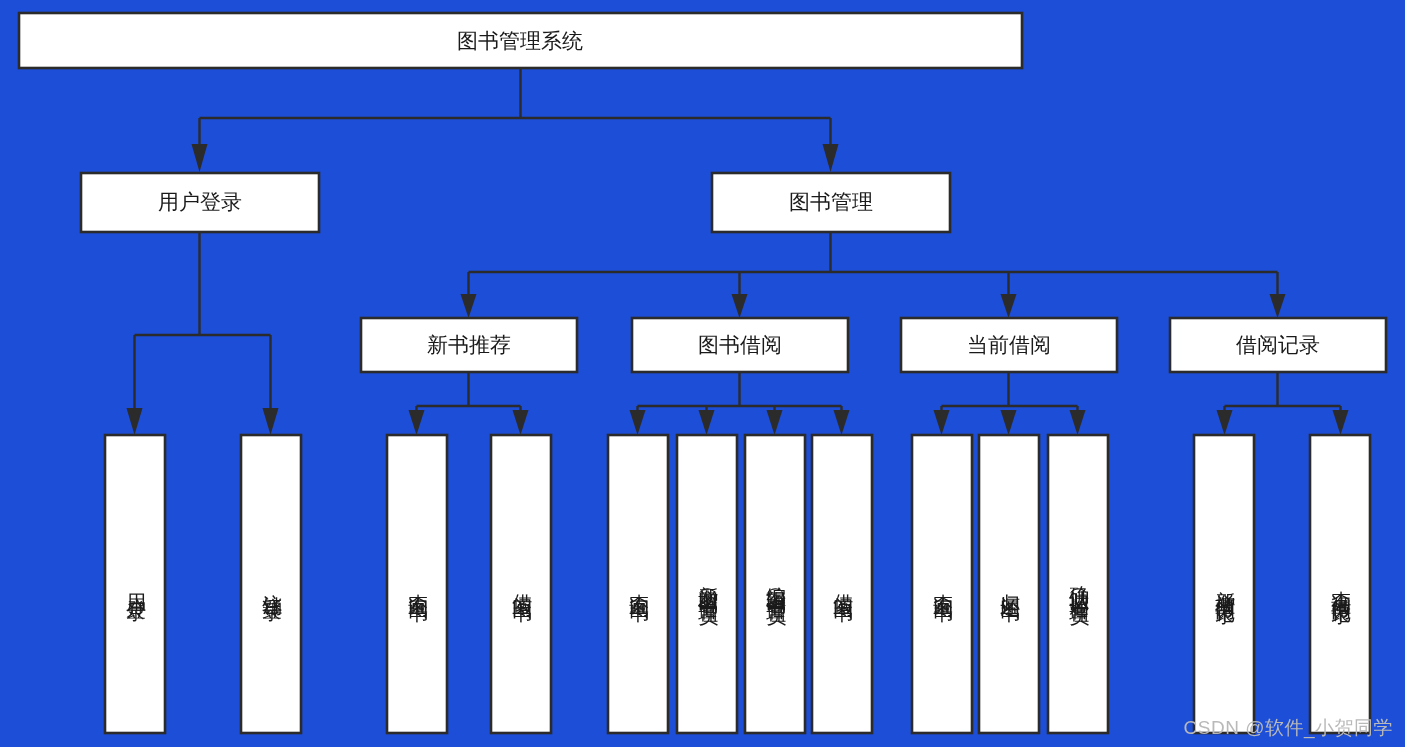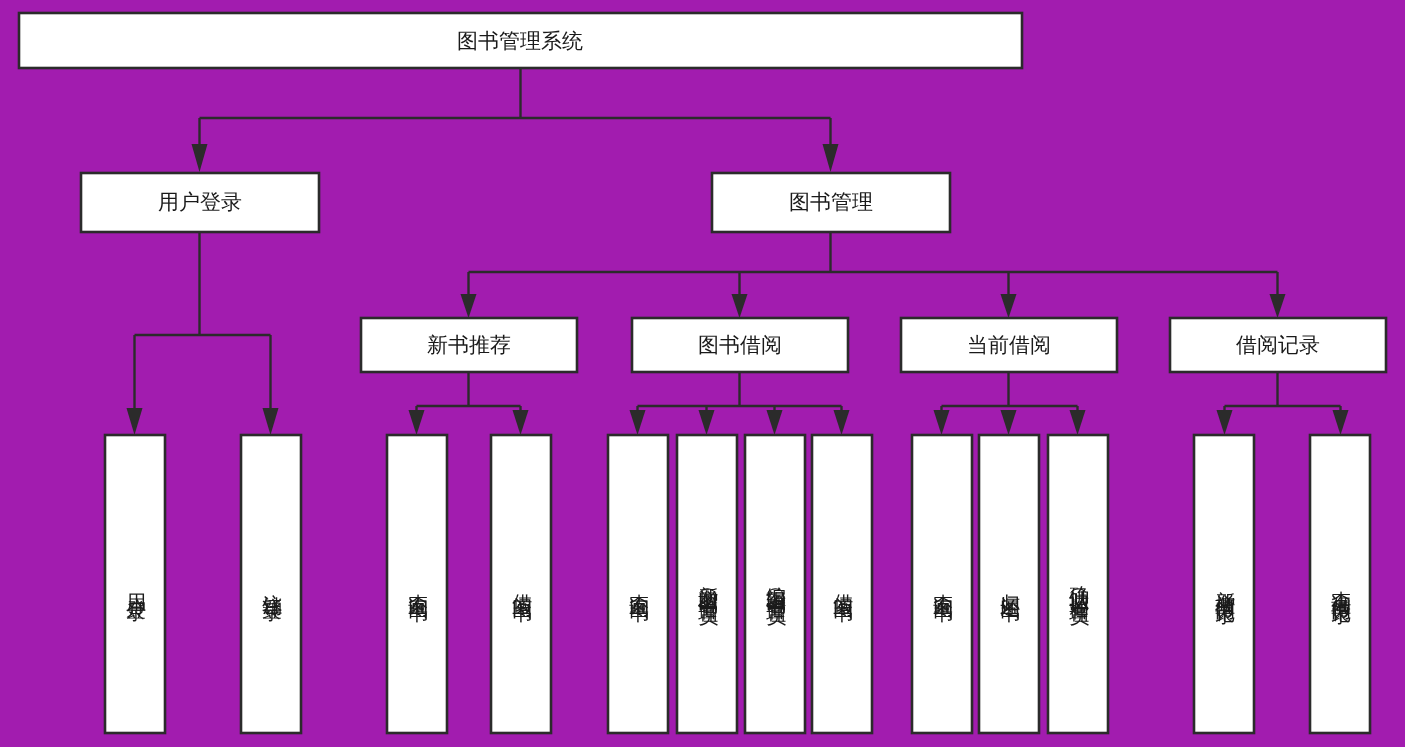--- a/index.html
+++ b/index.html
@@ -10,21 +10,21 @@
   body {
     width: 1405px;
     height: 747px;
     overflow: hidden;
     font-family: "Liberation Sans", "DejaVu Sans", sans-serif;
   }
   #diagram-root {
     position: relative;
     width: 1405px;
     height: 747px;
-    background: #a21caf;
+    background: #1d4ed8;
     text-align: right;
   }
   svg#tree-svg {
     position: absolute;
     left: 0;
     top: 0;
     width: 1405px;
     height: 747px;
     display: block;
   }
@@ -238,14 +238,15 @@
       <rect class="node-box" x="1194" y="435" width="60" height="298"></rect>
       <text class="node-label-v" x="1224" y="584">新增借阅记录</text>
     </g>
     <g>
       <rect class="node-box" x="1310" y="435" width="60" height="298"></rect>
       <text class="node-label-v" x="1340" y="584">查询借阅记录</text>
     </g>
 
   </svg>
 
+  <div class="watermark-text">CSDN @软件_小贺同学</div>
 
 </div>
 
 </body></html>

